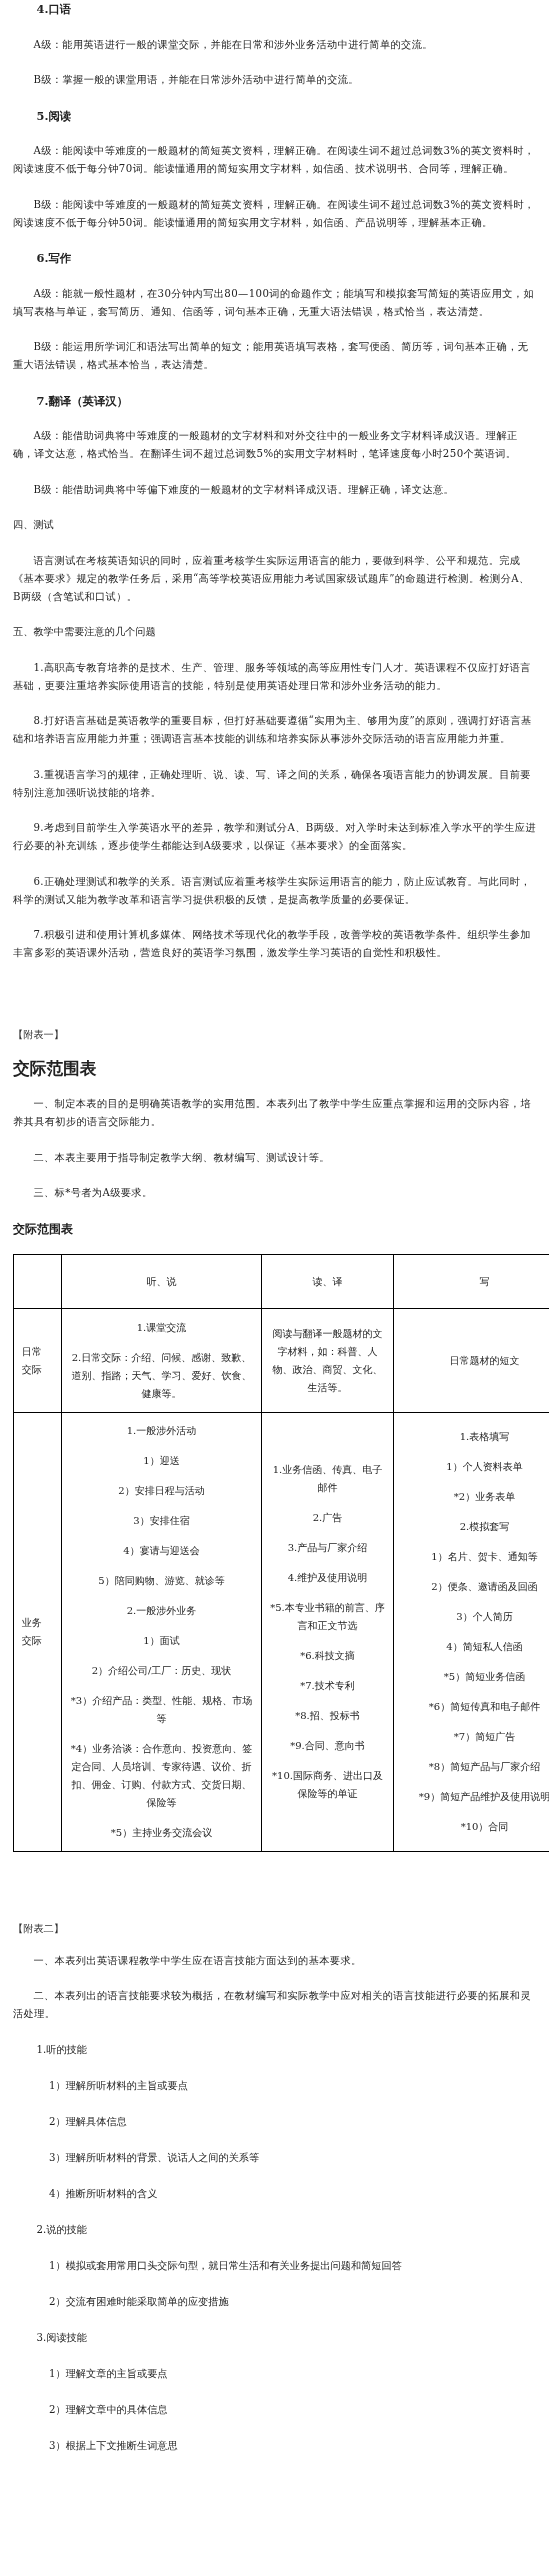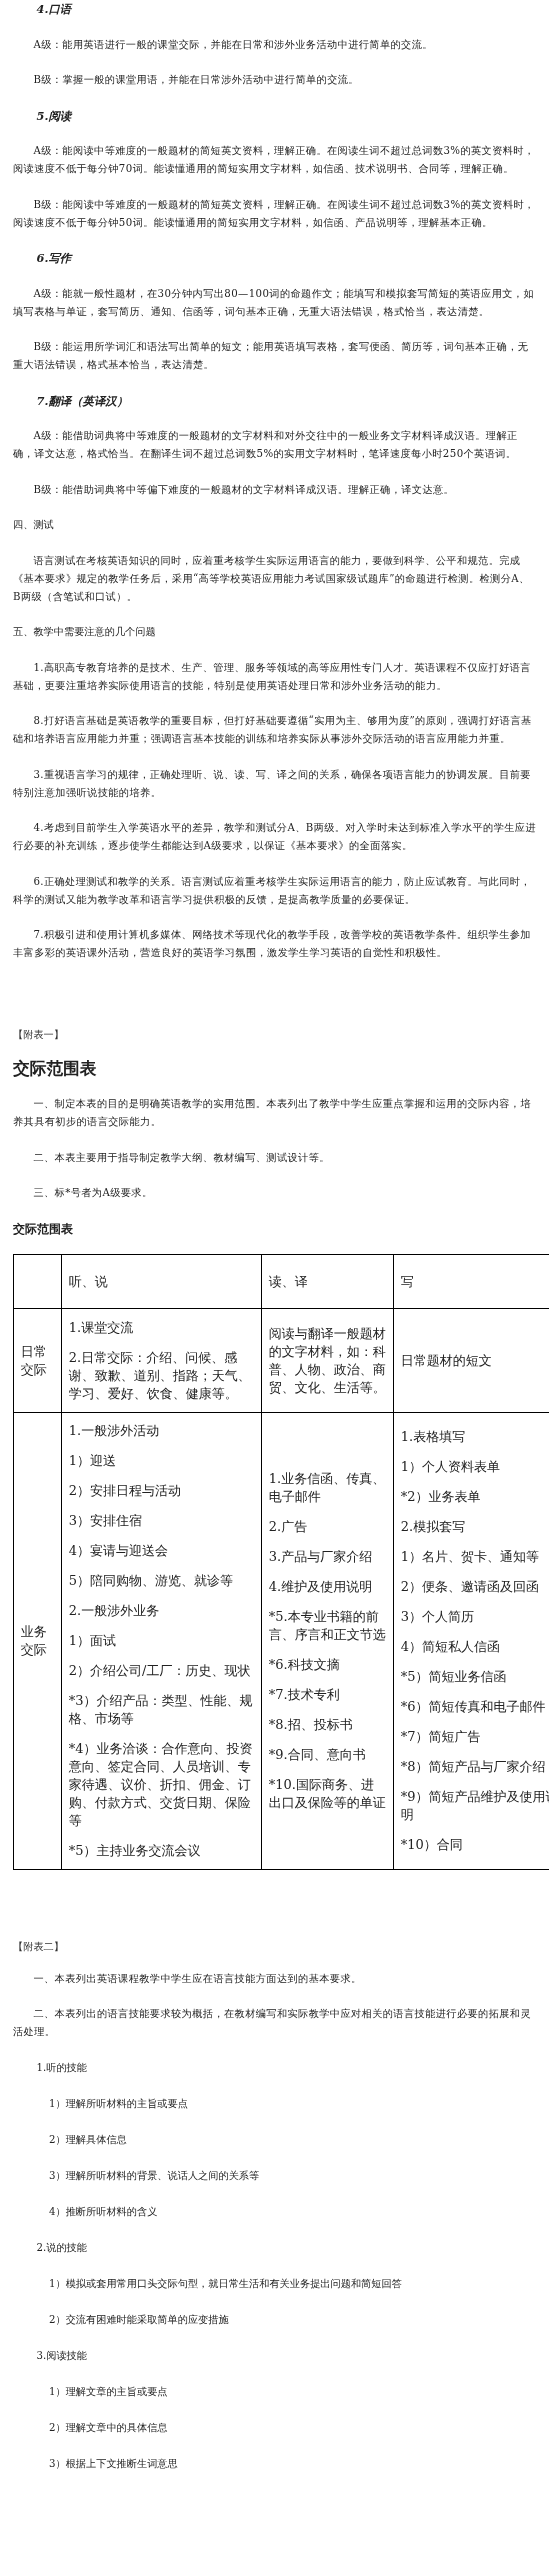--- a/index.html
+++ b/index.html
@@ -1,29 +1,29 @@
 <!DOCTYPE html>
 <html style="font-size:12px"><head>
   <meta charset="utf-8">
   <style>
     * { box-sizing: border-box; margin: 0; padding: 0; }
     html, body { width: 550px; background: #ffffff; overflow-x: hidden; }
     body { font-family: "DejaVu Serif", "Liberation Serif", serif; color: #222; font-size: 10.2px; }
     .article { padding: 0 13px 0 13px; width: 550px; }
     .p { line-height: 18px; margin-bottom: 17.5px; text-indent: 2em; letter-spacing: 0.4px; }
-    .h-sec { font-weight: bold; font-size: 11.4px; line-height: 18px; padding-left: 23.5px; margin-bottom: 17.5px; font-style: italic; }
+    .h-sec { font-weight: bold; font-size: 11.4px; line-height: 18px; padding-left: 23.5px; margin-bottom: 17.5px; }
     .h-plain { line-height: 18px; margin-bottom: 17.5px; }
     .appendix-tag { line-height: 18px; margin-bottom: 13.7px; color: #333; }
     .appendix-title { font-size: 16.7px; font-weight: bold; line-height: 23px; margin-bottom: 15px; }
     .table-title { font-size: 12px; font-weight: bold; line-height: 18px; margin-bottom: 16.7px; }
     .skill-head { line-height: 18px; margin-bottom: 18px; padding-left: 23.5px; }
     .skill-item { line-height: 18px; margin-bottom: 18px; padding-left: 36px; }
     .table-wrap { width: 562px; margin-bottom: 68px; }
     table.grid { border-collapse: collapse; width: 562px; table-layout: fixed; }
-    table.grid td { border: 0.8px solid #000; vertical-align: middle; padding: 4.6px 6.8px; line-height: 18px; font-size: 13px; }
+    table.grid td { border: 0.8px solid #000; vertical-align: middle; padding: 4.6px 6.8px; line-height: 18px; font-size: 10px; text-align: center; }
     table.grid tr.row-daily td { border-bottom: 1.5px solid #000; }
     table.grid .line { display: block; margin: 4.6px 0 12px 0; }
     table.grid .line:last-child { margin-bottom: 4.6px; }
     table.grid .c1 { width: 48px; }
     table.grid .c2 { width: 200px; }
     table.grid .c3 { width: 132px; }
     table.grid .c4 { width: 182px; }
     .cat-label { display: block; width: 2.2em; line-height: 18px; }
     .spacer-lg { height: 46px; }
   </style>
@@ -48,21 +48,21 @@
   <p class="p">A级：能借助词典将中等难度的一般题材的文字材料和对外交往中的一般业务文字材料译成汉语。理解正确，译文达意，格式恰当。在翻译生词不超过总词数5%的实用文字材料时，笔译速度每小时250个英语词。</p>
   <p class="p">B级：能借助词典将中等偏下难度的一般题材的文字材料译成汉语。理解正确，译文达意。</p>
 
   <div class="h-plain">四、测试</div>
   <p class="p">语言测试在考核英语知识的同时，应着重考核学生实际运用语言的能力，要做到科学、公平和规范。完成《基本要求》规定的教学任务后，采用“高等学校英语应用能力考试国家级试题库”的命题进行检测。检测分A、B两级（含笔试和口试）。</p>
 
   <div class="h-plain">五、教学中需要注意的几个问题</div>
   <p class="p">1.高职高专教育培养的是技术、生产、管理、服务等领域的高等应用性专门人才。英语课程不仅应打好语言基础，更要注重培养实际使用语言的技能，特别是使用英语处理日常和涉外业务活动的能力。</p>
   <p class="p">8.打好语言基础是英语教学的重要目标，但打好基础要遵循“实用为主、够用为度”的原则，强调打好语言基础和培养语言应用能力并重；强调语言基本技能的训练和培养实际从事涉外交际活动的语言应用能力并重。</p>
   <p class="p">3.重视语言学习的规律，正确处理听、说、读、写、译之间的关系，确保各项语言能力的协调发展。目前要特别注意加强听说技能的培养。</p>
-  <p class="p">4.考虑到目前学生入学英语水平的差异，教学和测试分A、B两级。对入学时未达到标准入学水平的学生应进行必要的补充训练，逐步使学生都能达到A级要求，以保证《基本要求》的全面落实。</p>
+  <p class="p">9.考虑到目前学生入学英语水平的差异，教学和测试分A、B两级。对入学时未达到标准入学水平的学生应进行必要的补充训练，逐步使学生都能达到A级要求，以保证《基本要求》的全面落实。</p>
   <p class="p">6.正确处理测试和教学的关系。语言测试应着重考核学生实际运用语言的能力，防止应试教育。与此同时，科学的测试又能为教学改革和语言学习提供积极的反馈，是提高教学质量的必要保证。</p>
   <p class="p">7.积极引进和使用计算机多媒体、网络技术等现代化的教学手段，改善学校的英语教学条件。组织学生参加丰富多彩的英语课外活动，营造良好的英语学习氛围，激发学生学习英语的自觉性和积极性。</p>
 
   <div class="spacer-lg"></div>
 
   <div class="appendix-tag">【附表一】</div>
   <h2 class="appendix-title">交际范围表</h2>
   <p class="p">一、制定本表的目的是明确英语教学的实用范围。本表列出了教学中学生应重点掌握和运用的交际内容，培养其具有初步的语言交际能力。</p>
   <p class="p">二、本表主要用于指导制定教学大纲、教材编写、测试设计等。</p>
   <p class="p">三、标*号者为A级要求。</p>

